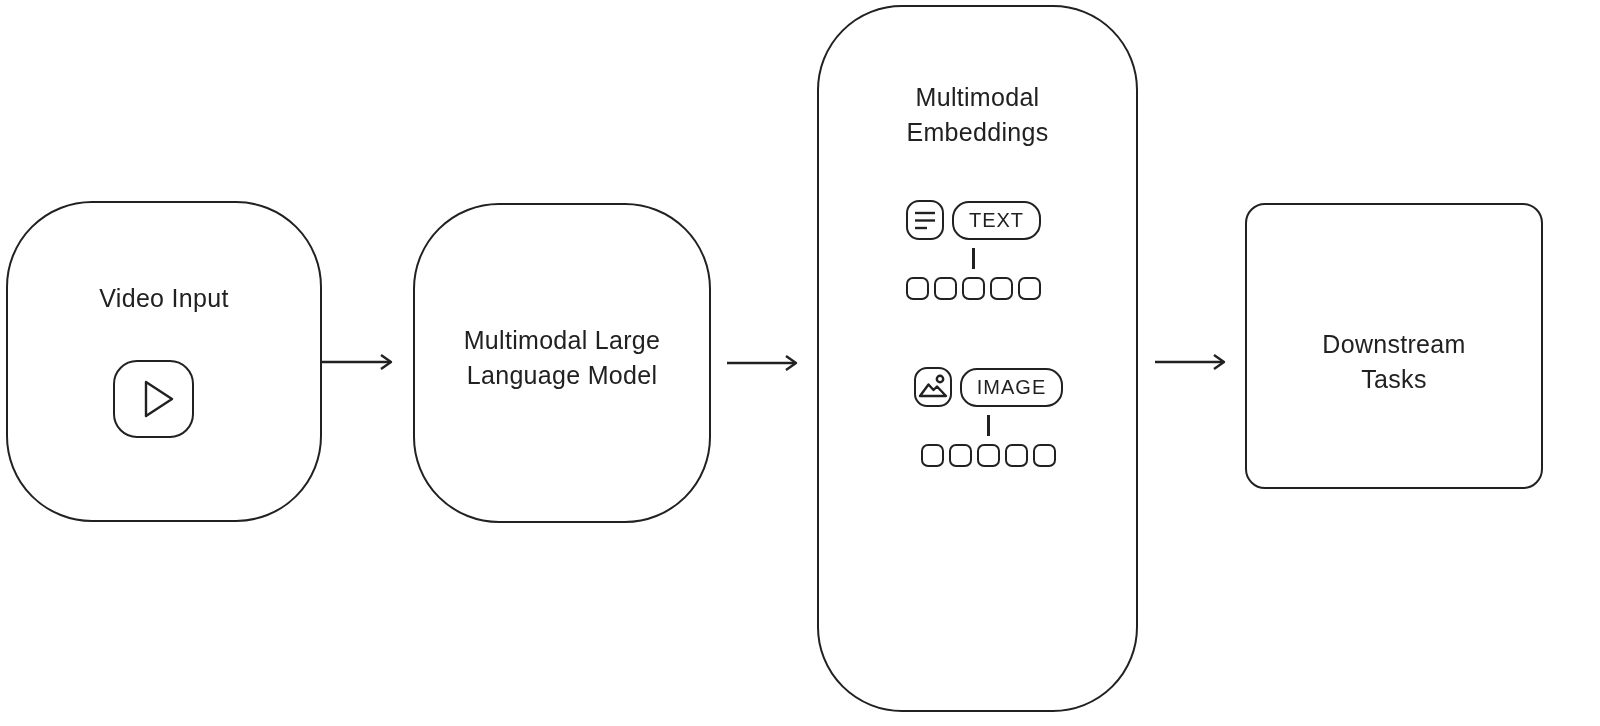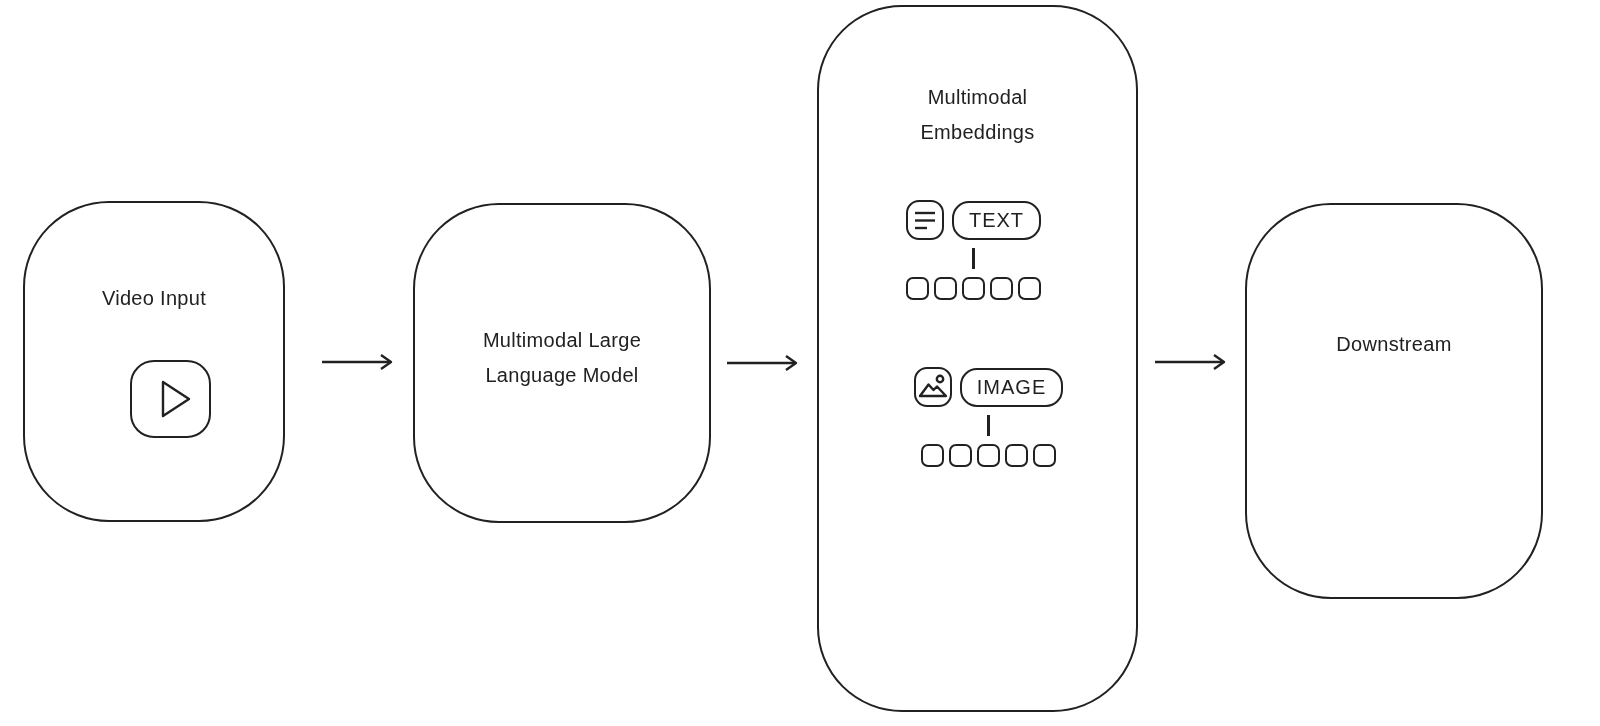--- a/index.html
+++ b/index.html
@@ -16,27 +16,27 @@
   .node {
     position: absolute;
     border: 2.3px solid var(--stroke, #212121);
     background: var(--background, #ffffff);
     border-radius: 86px;
   }
   .node-label {
     position: absolute;
     left: 0; right: 0;
     text-align: center;
-    font-size: 20px;
+    font-size: 25px;
     line-height: 35px;
     letter-spacing: 0.3px;
     white-space: nowrap;
   }
   
-  #node-video { left: 23px; top: 201px; width: 262px; height: 321px; }
+  #node-video { left: 6px; top: 201px; width: 316px; height: 321px; }
   #node-video .node-label { top: 78px; }
   .play-button {
     position: absolute;
     left: 105px; top: 157px;
     width: 81px; height: 78px;
     border: 2.4px solid var(--stroke, #212121);
     border-radius: 24px;
     display: flex; align-items: center; justify-content: center;
   }
   
@@ -77,21 +77,21 @@
     background: var(--stroke, #212121);
   }
   .mod-tokens { display: flex; gap: 5px; }
   .token {
     width: 23px; height: 23px;
     border: 2px solid var(--stroke, #212121);
     border-radius: 7px;
     background: var(--background, #ffffff);
   }
   
-  #node-downstream { left: 1245px; top: 203px; width: 298px; height: 396px; }
+  #node-downstream { left: 1245px; top: 203px; width: 298px; height: 286px; border-radius: 20px; }
   #node-downstream .node-label { top: 122px; }
   
   .flow-arrow { position: absolute; }
   #arrow-1 { left: 321px; top: 352px; }
   #arrow-2 { left: 726px; top: 353px; }
   #arrow-3 { left: 1154px; top: 352px; }
   svg .stroke {
     stroke: var(--stroke, #212121);
     fill: none;
     stroke-width: 2.4;
@@ -185,16 +185,17 @@
   <div class="flow-arrow" id="arrow-3">
     <svg width="80" height="20" viewBox="0 0 80 20">
       <line class="stroke" x1="1" y1="10" x2="69" y2="10"></line>
       <path class="stroke" d="M60 3 L70 10 L60 17"></path>
     </svg>
   </div>
 
   <div class="node" id="node-downstream">
     <div class="node-label">
       <div>Downstream</div>
+      <div>Tasks</div>
     </div>
   </div>
 
 </div>
 
 </body></html>

